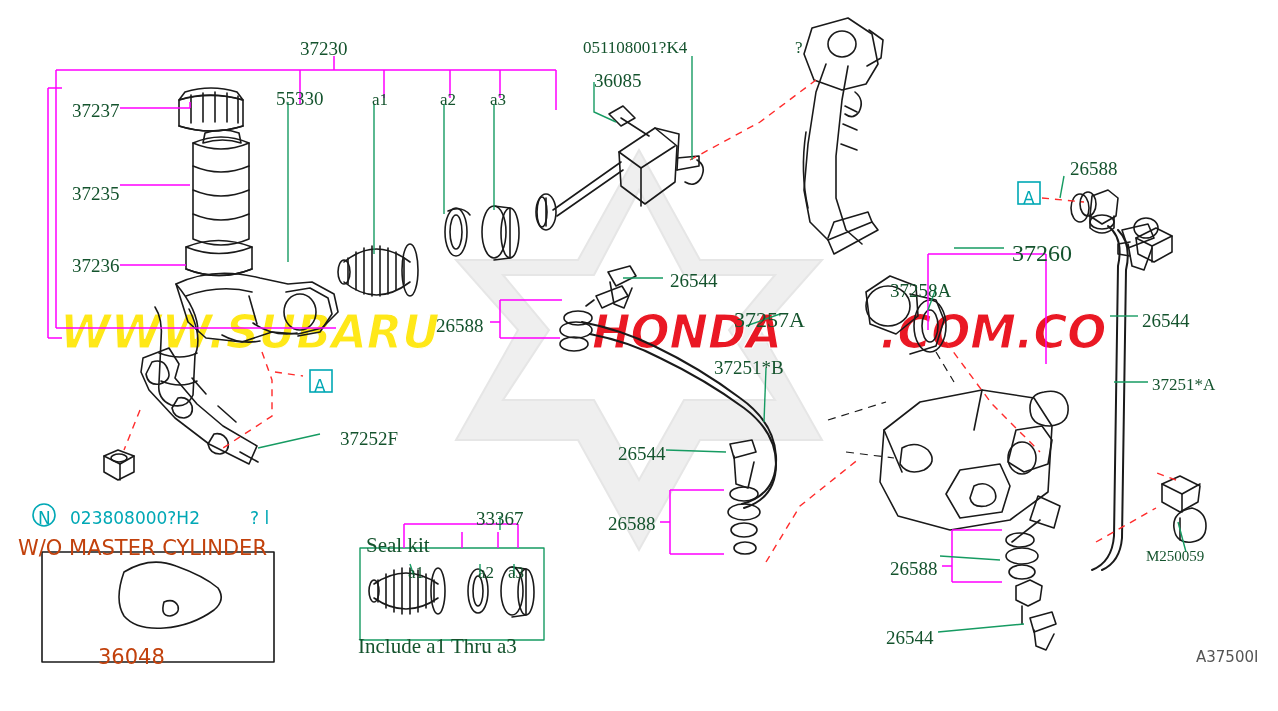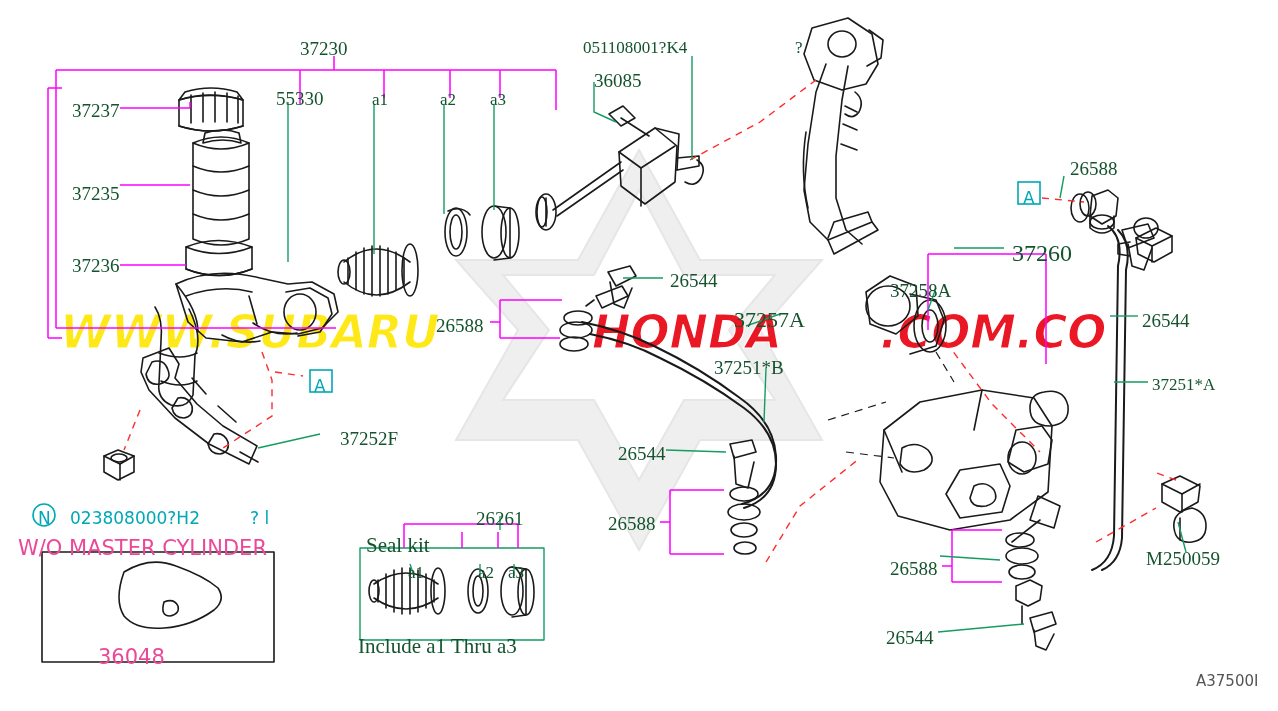--- a/index.html
+++ b/index.html
@@ -4,22 +4,22 @@
 <style>
   html, body { margin:0; padding:0; background:#ffffff; }
   body { width:1278px; height:711px; position:relative; overflow:hidden;
          font-family:"Liberation Sans", sans-serif; }
   #stage { position:absolute; left:0; top:0; width:1278px; height:711px; }
   svg.layer { position:absolute; left:0; top:0; width:1278px; height:711px; }
   .wm { position:absolute; left:0; top:0; width:1278px; height:711px; pointer-events:none; }
   .label { position:absolute; white-space:nowrap; font-family:"DejaVu Sans", sans-serif; }
   .lbl-green { color:#14532d;font-family:Liberation Serif, serif; }
   .lbl-cyan  { color:#00a8b5; }
-  .lbl-dark  { color:#ec4899; }
-  .lbl-gray  { color:#555555;margin-top:24px; }
+  .lbl-dark  { color:#c2410c; }
+  .lbl-gray  { color:#555555; }
 </style>
 </head>
 <body>
 
 <div id="stage">
 
   <svg class="layer wm" viewBox="0 0 1278 711">
     <g opacity="0.55" fill="#e2e2e2" stroke="#d2d2d2" stroke-width="2">
       <polygon points="639,150 700,260 822,260 760,330 822,440 700,440 639,550 578,440 456,440 518,330 456,260 578,260"></polygon>
       <polygon points="639,190 684,275 775,275 729,330 775,400 684,400 639,480 594,400 503,400 549,330 503,275 594,275" fill="#ffffff" stroke="#d2d2d2"></polygon>
@@ -331,28 +331,28 @@
       <div class="label lbl-green" style="left: 670px; top: 270px; font-size: 19px;">26544</div>
       <div class="label lbl-green" style="left: 890px; top: 280px; font-size: 19px; text-align: center;">37258A</div>
       <div class="label lbl-green" style="left: 436px; top: 315px; font-size: 19px;">26588</div>
       <div class="label lbl-green" style="left: 734px; top: 307px; font-size: 22px;">37257A</div>
       <div class="label lbl-green" style="left: 1142px; top: 310px; font-size: 19px;">26544</div>
       <div class="label lbl-green" style="left: 714px; top: 357px; font-size: 19px;">37251*B</div>
       <div class="label lbl-cyan" style="left: 314px; top: 376px; font-size: 17px;">A</div>
       <div class="label lbl-green" style="left: 1152px; top: 375px; font-size: 17px;">37251*A</div>
       <div class="label lbl-green" style="left: 340px; top: 428px; font-size: 19px;">37252F</div>
       <div class="label lbl-green" style="left: 618px; top: 443px; font-size: 19px;">26544</div>
-      <div class="label lbl-green" style="left: 476px; top: 508px; font-size: 19px;">26261</div>
+      <div class="label lbl-green" style="left: 476px; top: 508px; font-size: 19px;">33367</div>
       <div class="label lbl-cyan" style="left: 38px; top: 508px; font-size: 17px;">N</div>
       <div class="label lbl-cyan" style="left: 62px; top: 508px; font-size: 17px; margin-left: 8px;">023808000?H2</div>
       <div class="label lbl-cyan" style="left: 250px; top: 508px; font-size: 17px;">? l</div>
       <div class="label lbl-green" style="left: 608px; top: 513px; font-size: 19px;">26588</div>
       <div class="label lbl-green" style="left: 366px; top: 533px; font-size: 21px;">Seal kit</div>
       <div class="label lbl-dark" style="left: 18px; top: 536px; font-size: 21px;">W/O MASTER CYLINDER</div>
-      <div class="label lbl-green" style="left: 1146px; top: 548px; font-size: 19px;">M250059</div>
+      <div class="label lbl-green" style="left: 1146px; top: 548px; font-size: 15px;">M250059</div>
       <div class="label lbl-green" style="left: 890px; top: 558px; font-size: 19px;">26588</div>
       <div class="label lbl-green" style="left: 408px; top: 563px; font-size: 17px;">a1</div>
       <div class="label lbl-green" style="left: 478px; top: 563px; font-size: 17px;">a2</div>
       <div class="label lbl-green" style="left: 508px; top: 563px; font-size: 17px;">a3</div>
       <div class="label lbl-green" style="left: 886px; top: 627px; font-size: 19px;">26544</div>
       <div class="label lbl-dark" style="left: 98px; top: 645px; font-size: 21px;">36048</div>
       <div class="label lbl-green" style="left: 358px; top: 634px; font-size: 21px;">Include a1 Thru a3</div>
       <div class="label lbl-gray" style="left: 1196px; top: 648px; font-size: 15px;">A37500I</div>
     </div>
 

